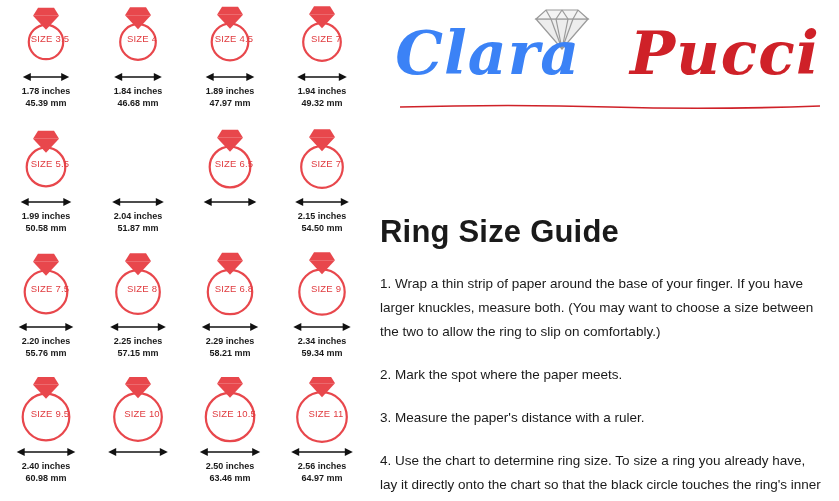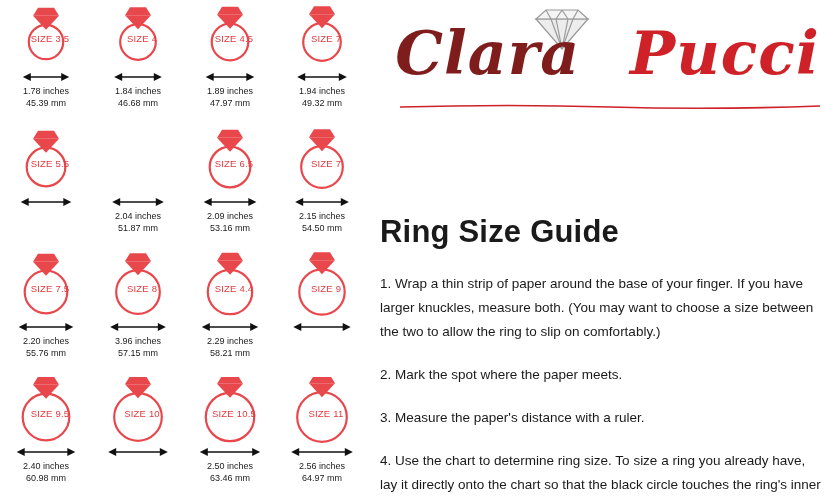--- a/index.html
+++ b/index.html
@@ -77,20 +77,21 @@
     right: 0;
     top: 86px;
     text-align: center;
     font-size: 9px;
     line-height: 11.5px;
     color: #1a1a1a;
     font-family: "Liberation Sans", sans-serif;
   }
   .meas div {
     white-space: nowrap;
+    font-weight: bold;
   }
 
   
   .logo {
     position: absolute;
     left: 380px;
     top: 4px;
     width: 455px;
     height: 105px;
   }
@@ -108,21 +109,21 @@
     width: 455px;
     text-align: center;
     font-family: "DejaVu Serif", serif;
     font-size: 60px;
     font-style: italic;
     font-weight: bold;
     letter-spacing: 1px;
     white-space: nowrap;
   }
   .logo-clara {
-    color: #7f1d1d;
+    color: #3b82f6;
   }
   .logo-pucci {
     color: #cf2128;
     margin-left: 28px;
   }
   .logo-underline {
     position: absolute;
     left: 20px;
     top: 92px;
     width: 420px;
@@ -261,20 +262,24 @@
           </svg>
           <div class="size-label">SIZE 5.5</div>
         </div>
         <div class="arrow-row">
           <svg class="arrow-svg" width="92" height="14" viewBox="0 0 92 14">
             <line x1="26.7" y1="7" x2="65.3" y2="7" stroke="#111" stroke-width="1.4"></line>
             <polygon points="20.7,7 28.7,3 28.7,11" fill="#111"></polygon>
             <polygon points="71.3,7 63.3,3 63.3,11" fill="#111"></polygon>
           </svg>
         </div>
+        <div class="meas">
+          <div>1.99 inches</div>
+          <div>50.58 mm</div>
+        </div>
       </div>
       <div class="cell">
         <div class="arrow-row">
           <svg class="arrow-svg" width="92" height="14" viewBox="0 0 92 14">
             <line x1="26.2" y1="7" x2="65.8" y2="7" stroke="#111" stroke-width="1.4"></line>
             <polygon points="20.2,7 28.2,3 28.2,11" fill="#111"></polygon>
             <polygon points="71.8,7 63.8,3 63.8,11" fill="#111"></polygon>
           </svg>
         </div>
         <div class="meas">
@@ -293,24 +298,20 @@
           </svg>
           <div class="size-label">SIZE 6.5</div>
         </div>
         <div class="arrow-row">
           <svg class="arrow-svg" width="92" height="14" viewBox="0 0 92 14">
             <line x1="25.7" y1="7" x2="66.3" y2="7" stroke="#111" stroke-width="1.4"></line>
             <polygon points="19.7,7 27.7,3 27.7,11" fill="#111"></polygon>
             <polygon points="72.3,7 64.3,3 64.3,11" fill="#111"></polygon>
           </svg>
         </div>
-        <div class="meas">
-          <div>2.09 inches</div>
-          <div>53.16 mm</div>
-        </div>
       </div>
       <div class="cell">
         <div class="ring-wrap">
           <svg class="ring-svg" width="92" height="70" viewBox="0 0 92 70">
             <circle cx="46" cy="40" r="20.8" fill="none" stroke="#e8474c" stroke-width="2.2"></circle>
             <g fill="#e8474c">
               <polygon points="33,10.2 59,10.2 46,24.2"></polygon>
               <polygon points="33,10.2 38,2.1999999999999993 54,2.1999999999999993 59,10.2"></polygon>
             </g>
           </svg>
@@ -363,34 +364,34 @@
           <div class="size-label">SIZE 8</div>
         </div>
         <div class="arrow-row">
           <svg class="arrow-svg" width="92" height="14" viewBox="0 0 92 14">
             <line x1="24.2" y1="7" x2="67.8" y2="7" stroke="#111" stroke-width="1.4"></line>
             <polygon points="18.2,7 26.2,3 26.2,11" fill="#111"></polygon>
             <polygon points="73.8,7 65.8,3 65.8,11" fill="#111"></polygon>
           </svg>
         </div>
         <div class="meas">
-          <div>3.96 inches</div>
+          <div>2.25 inches</div>
           <div>57.15 mm</div>
         </div>
       </div>
       <div class="cell">
         <div class="ring-wrap">
           <svg class="ring-svg" width="92" height="70" viewBox="0 0 92 70">
             <circle cx="46" cy="40" r="22.2" fill="none" stroke="#e8474c" stroke-width="2.2"></circle>
             <g fill="#e8474c">
               <polygon points="33,8.8 59,8.8 46,22.8"></polygon>
               <polygon points="33,8.8 38,0.8000000000000007 54,0.8000000000000007 59,8.8"></polygon>
             </g>
           </svg>
-          <div class="size-label">SIZE 4.4</div>
+          <div class="size-label">SIZE 6.8</div>
         </div>
         <div class="arrow-row">
           <svg class="arrow-svg" width="92" height="14" viewBox="0 0 92 14">
             <line x1="23.8" y1="7" x2="68.2" y2="7" stroke="#111" stroke-width="1.4"></line>
             <polygon points="17.8,7 25.8,3 25.8,11" fill="#111"></polygon>
             <polygon points="74.2,7 66.2,3 66.2,11" fill="#111"></polygon>
           </svg>
         </div>
         <div class="meas">
           <div>2.29 inches</div>
@@ -407,20 +408,24 @@
             </g>
           </svg>
           <div class="size-label">SIZE 9</div>
         </div>
         <div class="arrow-row">
           <svg class="arrow-svg" width="92" height="14" viewBox="0 0 92 14">
             <line x1="23.3" y1="7" x2="68.7" y2="7" stroke="#111" stroke-width="1.4"></line>
             <polygon points="17.3,7 25.3,3 25.3,11" fill="#111"></polygon>
             <polygon points="74.7,7 66.7,3 66.7,11" fill="#111"></polygon>
           </svg>
+        </div>
+        <div class="meas">
+          <div>2.34 inches</div>
+          <div>59.34 mm</div>
         </div>
       </div>
       <div class="cell">
         <div class="ring-wrap">
           <svg class="ring-svg" width="92" height="70" viewBox="0 0 92 70">
             <circle cx="46" cy="40" r="23.3" fill="none" stroke="#e8474c" stroke-width="2.2"></circle>
             <g fill="#e8474c">
               <polygon points="33,7.699999999999999 59,7.699999999999999 46,21.7"></polygon>
               <polygon points="33,7.699999999999999 38,-0.3000000000000007 54,-0.3000000000000007 59,7.699999999999999"></polygon>
             </g>

